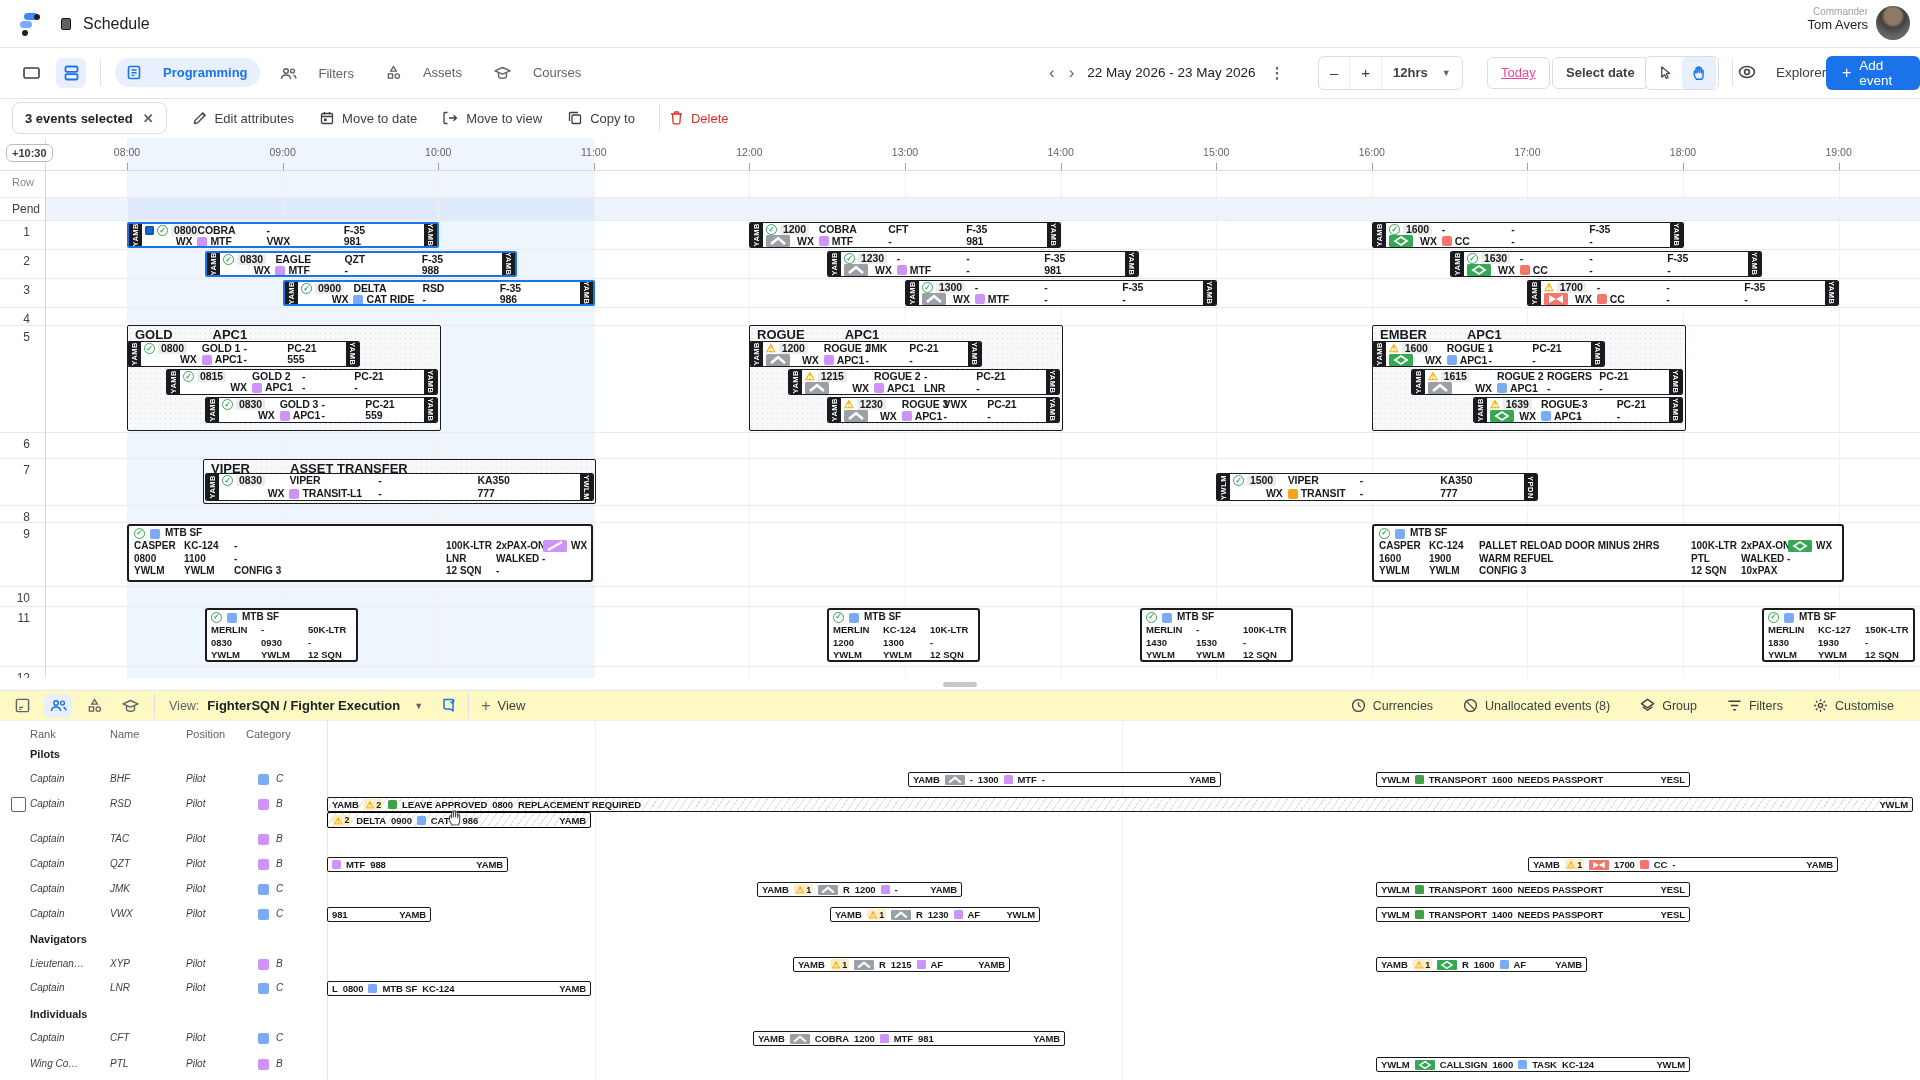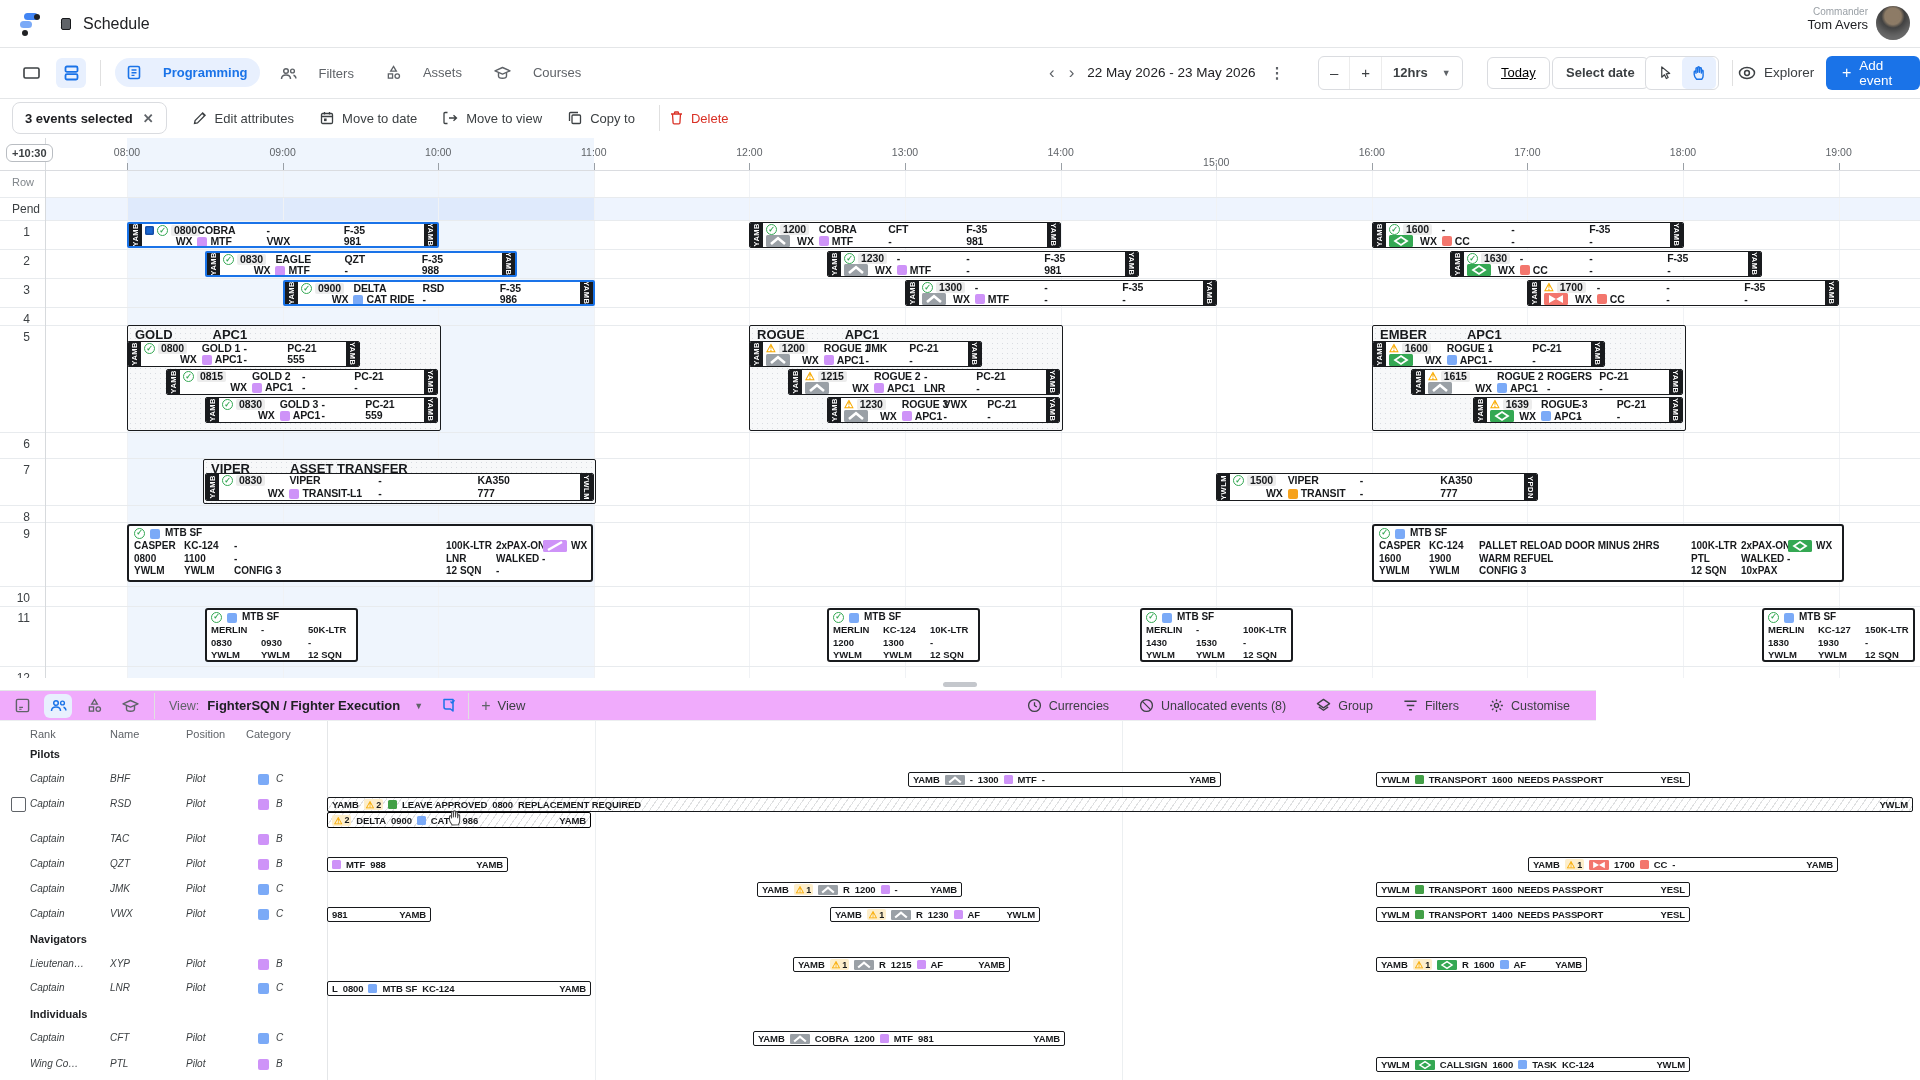--- a/index.html
+++ b/index.html
@@ -26,26 +26,26 @@
   .laybtn.on{background:#e8f0fe;}
   .tabitem{display:inline-flex;gap:22px;align-items:center;font-size:13px;color:#5f6368;padding:7px 12px;border-radius:16px;margin-right:8px;cursor:pointer;white-space:nowrap;}
   .tabitem.on{background:#e8f0fe;color:#1a73e8;font-weight:bold;}
   .navarrow{color:#5f6368;font-size:17px;padding:0 7px;cursor:pointer;}
   #daterange{font-size:13.5px;font-weight:500;color:#202124;margin:0 6px;white-space:nowrap;}
   .kebab{color:#5f6368;font-size:15px;font-weight:bold;padding:0 8px;cursor:pointer;letter-spacing:0;}
   .pillgrp{border:1px solid #dadce0;border-radius:6px;height:32px;display:inline-flex;align-items:center;background:#fff;}
   .pillgrp .seg{padding:0 11px;font-size:15px;color:#3c4043;display:flex;align-items:center;height:100%;cursor:pointer;}
   .pillgrp .seg + .seg{border-left:1px solid #ececec;}
   .btn{border:1px solid #dadce0;border-radius:6px;height:32px;display:inline-flex;align-items:center;padding:0 13px;font-size:13px;color:#3c4043;background:#fff;cursor:pointer;white-space:nowrap;box-sizing:border-box;}
-  .btn.dis{color:#000000;text-decoration:underline;}
+  .btn.dis{color:#ec4899;text-decoration:underline;}
   .toolseg{width:34px;height:100%;display:flex;align-items:center;justify-content:center;cursor:pointer;}
   .toolseg.on{background:#e8f0fe;border-radius:5px;}
   .caret{font-size:9px;color:#5f6368;margin-left:14px;}
   .addbtn{background:#1a73e8;color:#fff;border:none;border-radius:6px;height:34px;display:inline-flex;align-items:center;gap:8px;padding:0 16px;font-size:13.5px;cursor:pointer;}
-  .explorer{display:inline-flex;gap:8px;align-items:center;font-size:13.5px;color:#3c4043;cursor:pointer;}
+  .explorer{display:inline-flex;gap:20px;font-size:13.5px;color:#3c4043;cursor:pointer;}
   #selbar{position:absolute;left:0;top:98px;width:1920px;height:40px;display:flex;align-items:center;}
   .selpill{margin-left:12px;border:1px solid #dadce0;border-radius:8px;height:30px;display:inline-flex;align-items:center;gap:10px;padding:0 12px;font-size:13px;font-weight:bold;color:#202124;}
   .selx{color:#5f6368;cursor:pointer;font-size:13px;}
   .selact{display:inline-flex;gap:8px;align-items:center;font-size:13px;color:#3c4043;margin-left:26px;cursor:pointer;white-space:nowrap;}
   .selact.red{color:#d93025;}
   
   .tzchip{position:absolute;left:6px;top:144px;border:1px solid #b9bdc2;border-radius:6px;font-size:11px;font-weight:bold;color:#3c4043;padding:2px 5px;background:#fff;z-index:4;}
   .hlabel{position:absolute;top:146px;font-size:10.5px;color:#5f6368;transform:translateX(-50%);z-index:2;}
   .htick{position:absolute;top:163px;width:1px;height:7px;background:#9aa0a6;z-index:2;}
   .vgrid{position:absolute;top:171px;width:1px;background:#f0f2f5;z-index:1;}
@@ -77,21 +77,21 @@
   .big{position:absolute;border:2px solid #191b1e;border-radius:3px;background:#fff;padding:1px 5px;font-size:10px;font-weight:bold;color:#17191c;line-height:12.5px;z-index:3;box-sizing:border-box;white-space:nowrap;cursor:pointer;}
   .big .bh{display:flex;gap:5px;align-items:center;height:13px;}
   .big .br{display:grid;align-items:center;}
   .c6{grid-template-columns:50px 50px 212px 50px 46px 1fr;}
   .c3m{grid-template-columns:50px 47px 1fr;font-size:9.5px;}
   .wxcell{display:flex;align-items:center;gap:3px;}
   
   #split{position:absolute;left:0;top:678px;width:1920px;height:12px;background:#fff;z-index:4;}
   #split .hand{position:absolute;left:943px;top:4px;width:34px;height:5px;border-radius:3px;background:#c4c7cc;cursor:row-resize;}
   
-  #btb{position:absolute;left:0;top:690px;width:1596px;height:29px;border-top:1px solid #e4e6e8;border-bottom:1px solid #eceef0;display:flex;align-items:center;z-index:4;background:#f0abfc;}
+  #btb{position:absolute;left:0;top:690px;width:1920px;height:29px;border-top:1px solid #e4e6e8;border-bottom:1px solid #eceef0;display:flex;align-items:center;z-index:4;background:#fef9c3;}
   .btbico{width:28px;height:24px;border-radius:6px;display:flex;align-items:center;justify-content:center;margin-left:8px;cursor:pointer;}
   .btbico.on{background:#e8f0fe;}
   .viewlab{font-size:12.5px;color:#5f6368;margin-left:18px;}
   .viewval{font-size:13px;font-weight:bold;color:#202124;margin-left:8px;}
   .addview{display:inline-flex;gap:7px;align-items:center;font-size:13px;color:#3c4043;cursor:pointer;}
   .brit{display:inline-flex;gap:7px;align-items:center;font-size:12.5px;color:#3c4043;cursor:pointer;white-space:nowrap;}
   
   .rhead{position:absolute;font-size:11px;color:#5f6368;z-index:3;}
   .rsect{position:absolute;font-size:11px;font-weight:bold;color:#202124;z-index:3;}
   .rcell{position:absolute;font-size:10px;color:#3c4043;z-index:3;white-space:nowrap;font-style:italic;}
@@ -362,21 +362,21 @@
     <div class="vgrid" style="position: absolute; left: 593.8px; height: 507px;"></div>
     <div class="hlabel" style="position: absolute; left: 749.4px;">12:00</div>
     <div class="htick" style="position: absolute; left: 749.4px;"></div>
     <div class="vgrid" style="position: absolute; left: 749.4px; height: 507px;"></div>
     <div class="hlabel" style="position: absolute; left: 905px;">13:00</div>
     <div class="htick" style="position: absolute; left: 905px;"></div>
     <div class="vgrid" style="position: absolute; left: 905px; height: 507px;"></div>
     <div class="hlabel" style="position: absolute; left: 1060.6px;">14:00</div>
     <div class="htick" style="position: absolute; left: 1060.6px;"></div>
     <div class="vgrid" style="position: absolute; left: 1060.6px; height: 507px;"></div>
-    <div class="hlabel" style="position: absolute; left: 1216.2px; margin-top: 10px;">15:00</div>
+    <div class="hlabel" style="position: absolute; left: 1216.2px;">15:00</div>
     <div class="htick" style="position: absolute; left: 1216.2px;"></div>
     <div class="vgrid" style="position: absolute; left: 1216.2px; height: 507px;"></div>
     <div class="hlabel" style="position: absolute; left: 1371.8px;">16:00</div>
     <div class="htick" style="position: absolute; left: 1371.8px;"></div>
     <div class="vgrid" style="position: absolute; left: 1371.8px; height: 507px;"></div>
     <div class="hlabel" style="position: absolute; left: 1527.4px;">17:00</div>
     <div class="htick" style="position: absolute; left: 1527.4px;"></div>
     <div class="vgrid" style="position: absolute; left: 1527.4px; height: 507px;"></div>
     <div class="hlabel" style="position: absolute; left: 1683px;">18:00</div>
     <div class="htick" style="position: absolute; left: 1683px;"></div>

